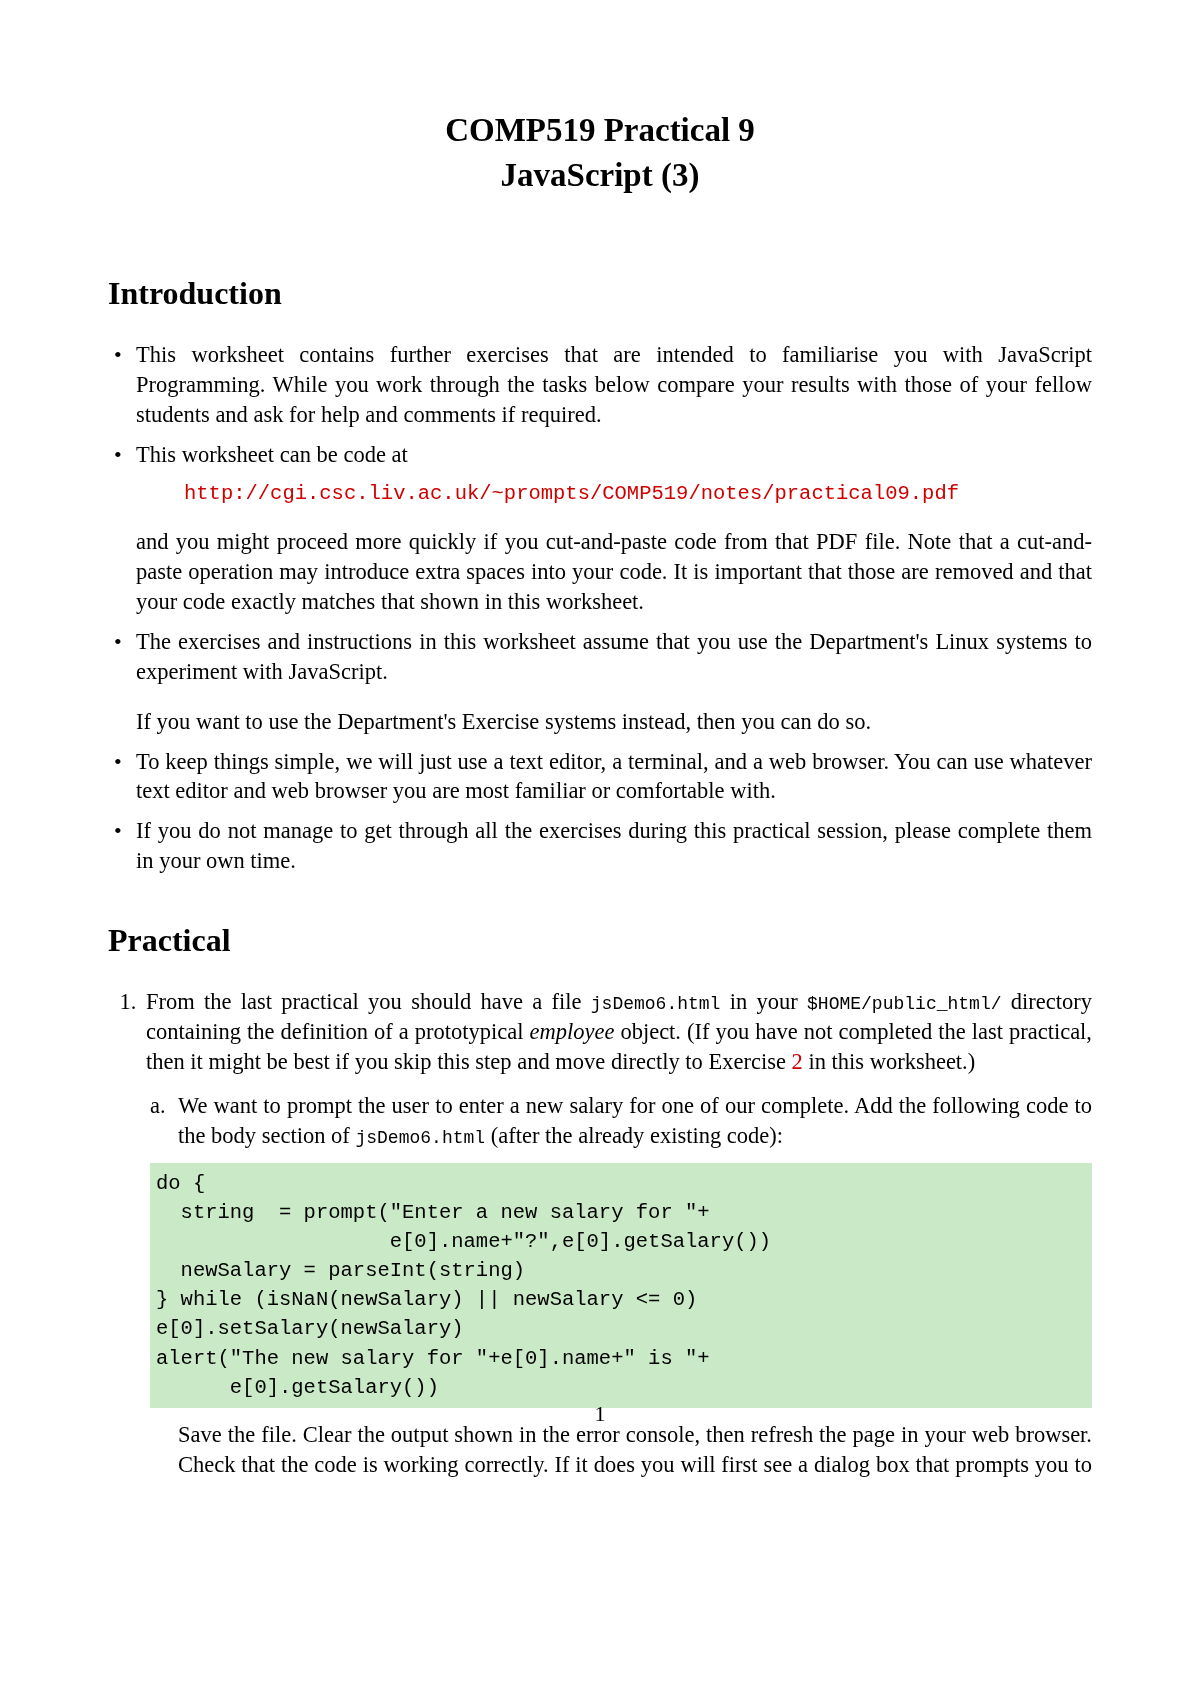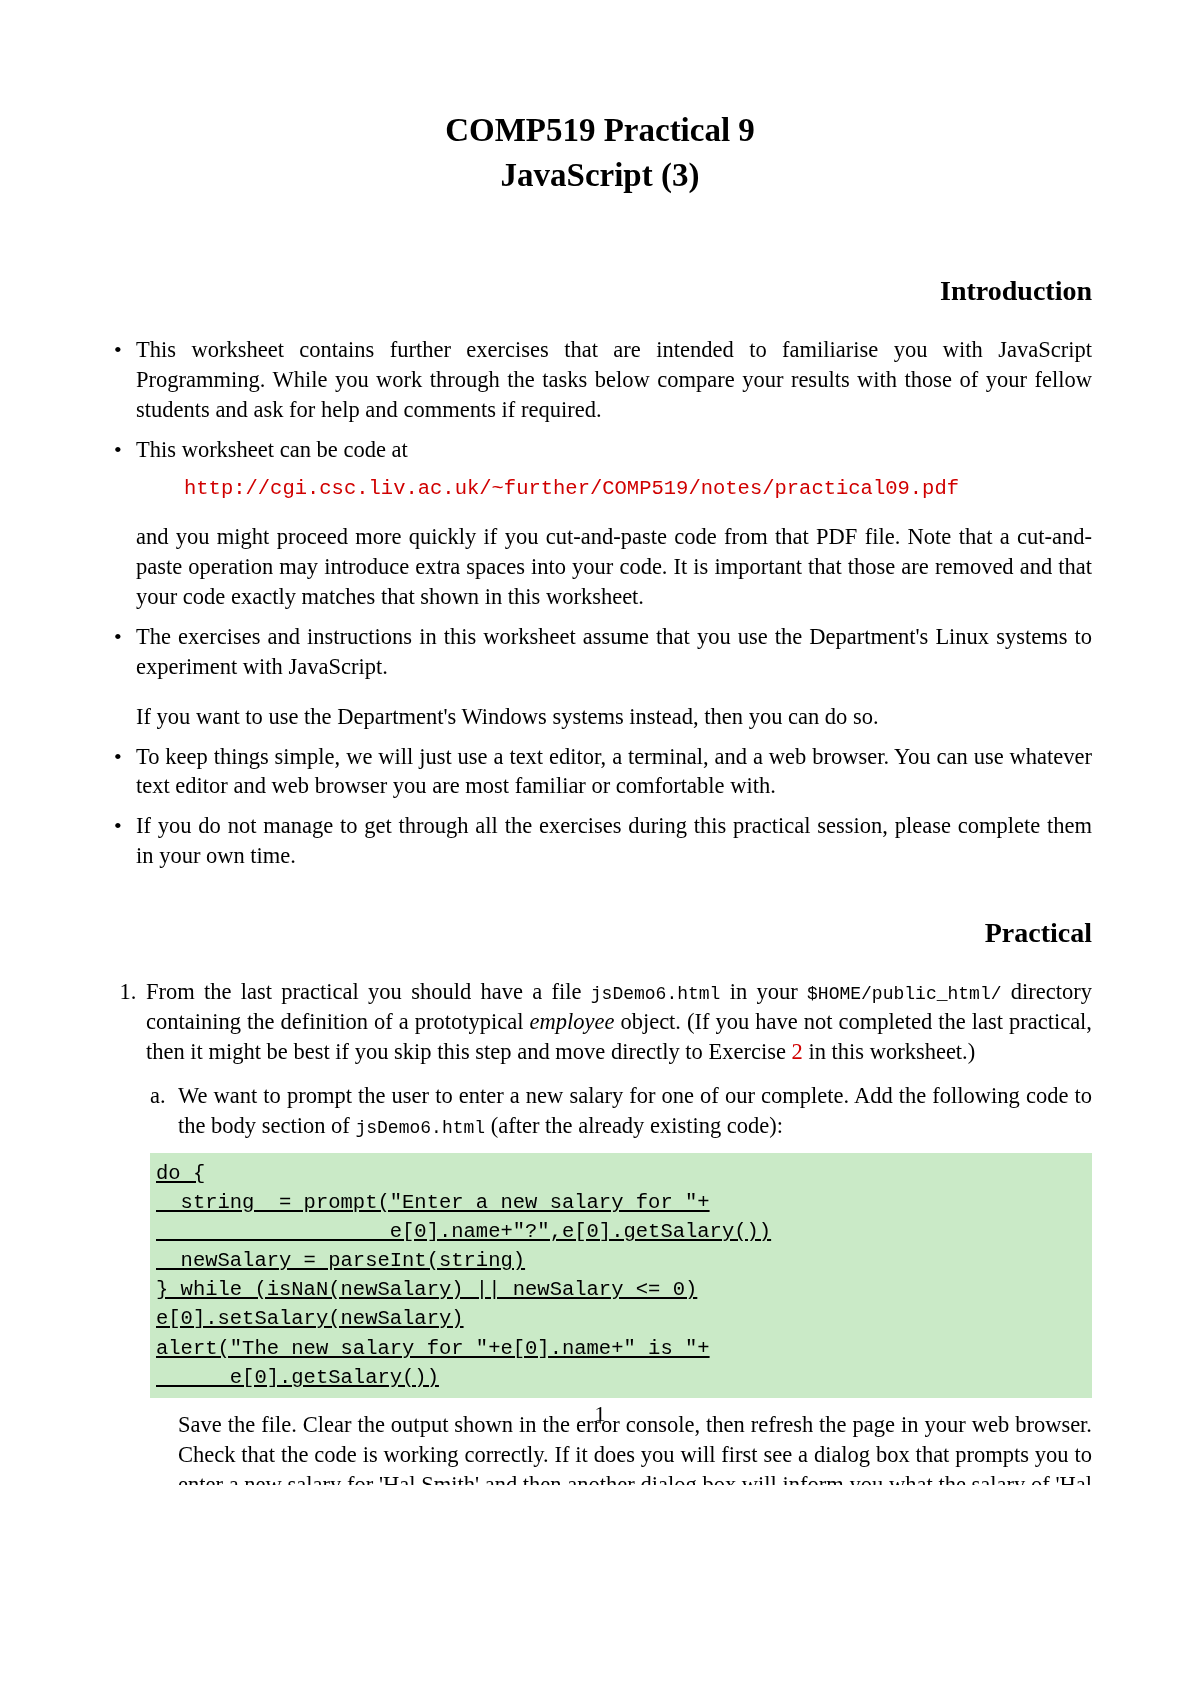--- a/index.html
+++ b/index.html
@@ -22,23 +22,22 @@
     text-align: center;
     margin-bottom: 78px;
   }
   .title-line {
     font-weight: 700;
     font-size: 33px;
     line-height: 1.35;
   }
   h2.section {
     font-weight: 700;
-    font-size: 28px;
+    font-size: 32px;
     margin: 0 0 28px 0;
-    text-align: right;
   }
   ul.intro {
     list-style: none;
     padding: 0;
     margin: 0 0 46px 0;
   }
   ul.intro > li {
     position: relative;
     padding-left: 28px;
     margin-bottom: 10px;
@@ -98,21 +97,20 @@
   }
   .code-block {
     background: #caeac7;
     font-family: "Courier New", Courier, monospace;
     font-size: 20.5px;
     line-height: 1.42;
     white-space: pre;
     padding: 6px 6px 6px 6px;
     margin: 12px 0 12px -28px;
     text-align: left;
-    text-decoration: underline;
   }
   .page-number {
     position: absolute;
     bottom: 58px;
     left: 0;
     width: 100%;
     text-align: center;
     font-size: 22px;
   }
 </style>
@@ -127,26 +125,26 @@
   </div>
 
   <h2 class="section">Introduction</h2>
 
   <ul class="intro">
     <li>
       <span>This worksheet contains further exercises that are intended to familiarise you with JavaScript Programming. While you work through the tasks below compare your results with those of your fellow students and ask for help and comments if required.</span>
     </li>
     <li>
       <span>This worksheet can be code at</span>
-      <div class="url-block">http://cgi.csc.liv.ac.uk/~further/COMP519/notes/practical09.pdf</div>
+      <div class="url-block">http://cgi.csc.liv.ac.uk/~prompts/COMP519/notes/practical09.pdf</div>
       <div class="para-after">and you might proceed more quickly if you cut-and-paste code from that PDF file. Note that a cut-and-paste operation may introduce extra spaces into your code. It is important that those are removed and that your code exactly matches that shown in this worksheet.</div>
     </li>
     <li>
       <span>The exercises and instructions in this worksheet assume that you use the Department's Linux systems to experiment with JavaScript.</span>
-      <div class="para-after">If you want to use the Department's Windows systems instead, then you can do so.</div>
+      <div class="para-after">If you want to use the Department's Exercise systems instead, then you can do so.</div>
     </li>
     <li>
       <span>To keep things simple, we will just use a text editor, a terminal, and a web browser. You can use whatever text editor and web browser you are most familiar or comfortable with.</span>
     </li>
     <li>
       <span>If you do not manage to get through all the exercises during this practical session, please complete them in your own time.</span>
     </li>
   </ul>
 
   <h2 class="section">Practical</h2>

